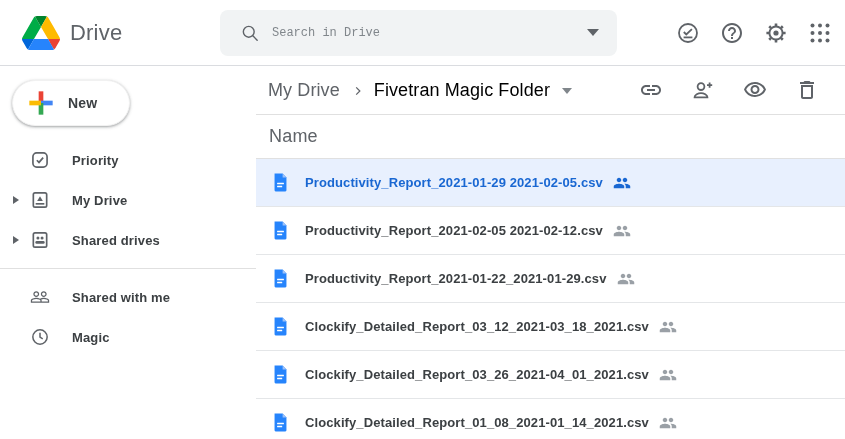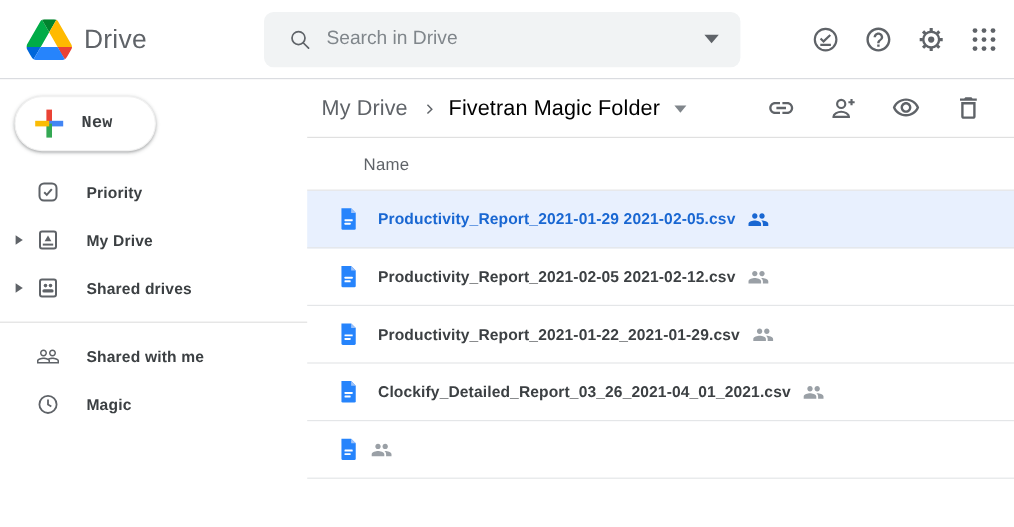--- a/index.html
+++ b/index.html
@@ -10,40 +10,40 @@
   
   .header { height:66px; display:flex; align-items:center;
     border-bottom:1px solid #dadce0; }
   .logo-area { width:220px; display:flex; align-items:center; padding-left:22px; cursor:pointer; }
   .app-name { font-size:22px; color:#5f6368; margin-left:10px; letter-spacing:0.2px; }
 
   .search-bar { width:397px; height:46px; background:#f1f3f4; border-radius:8px;
     display:flex; align-items:center; }
   .search-icon { color:#5f6368; margin:0 6px 0 14px; padding:6px; cursor:pointer; }
   .search-input { flex:1; border:none; outline:none; background:transparent;
-    font-size:16px; color:#3c4043; font-family:Liberation Sans, sans-serif; }
+    font-size:12px; color:#3c4043; font-family:Liberation Mono, monospace; }
   .search-input::placeholder { color:#80868b; }
   .caret-down { width:0; height:0; border-left:6px solid transparent;
     border-right:6px solid transparent; border-top:7px solid #5f6368;
     margin-right:18px; cursor:pointer; }
 
   .header-icons { margin-left:auto; display:flex; align-items:center; gap:20px;
     padding-right:13px; }
   .hicon { width:24px; height:24px; color:#5f6368; cursor:pointer; }
 
   
   .main { display:flex; height:373px; }
 
   
   .sidebar { width:256px; flex:none; padding-top:12px; }
   .new-btn { margin:2px 0 14px 12px; height:46px; width:118px; border-radius:24px;
     background:#fff; border:1px solid #f1f1f1; display:flex; align-items:center;
     padding-left:14px; gap:13px; cursor:pointer;
     box-shadow:0 1px 2px 0 rgba(60,64,67,.30), 0 1px 3px 1px rgba(60,64,67,.15); }
-  .new-btn-label { font-size:14px; font-weight:bold; color:#3c4043; letter-spacing:0.2px;font-family:Liberation Mono, monospace; }
+  .new-btn-label { font-size:14px; font-weight:bold; color:#3c4043; letter-spacing:0.2px; }
 
   .nav-item { height:40px; display:flex; align-items:center; padding-left:8px; cursor:pointer;text-align:center; }
   .expander { width:16px; display:flex; justify-content:center; align-items:center; }
   .tri-right { width:0; height:0; border-top:4px solid transparent;
     border-bottom:4px solid transparent; border-left:6px solid #5f6368; }
   .nav-icon { width:20px; height:20px; color:#5f6368; margin-left:6px; flex:none; }
   .nav-label { margin-left:22px; font-size:13px; font-weight:bold; color:#3c4043;
     letter-spacing:0.15px; }
   .side-divider { border-top:1px solid #e0e0e0; margin:8px 0; }
 
@@ -56,23 +56,23 @@
   .crumb-chevron { color:#5f6368; margin:2px 8px 0 10px; }
   .folder-caret { width:0; height:0; border-left:5px solid transparent;
     border-right:5px solid transparent; border-top:6px solid #80868b;
     margin-left:12px; margin-top:2px; cursor:pointer; }
   .action-icons { margin-left:auto; display:flex; align-items:center; gap:28px;
     padding-right:26px; }
   .aicon { width:24px; height:24px; color:#5f6368; cursor:pointer; }
 
   .list-header { height:44px; display:flex; align-items:center; padding-left:13px;
     border-bottom:1px solid #e0e0e0; }
-  .list-header-label { font-size:14px; color:#5f6368; cursor:pointer; letter-spacing:0.2px;margin-left:34px; }
-
-  .file-row { height:48px; display:flex; align-items:center; padding-left:26px;
+  .list-header-label { font-size:18px; color:#5f6368; cursor:pointer; letter-spacing:0.2px; }
+
+  .file-row { height:48px; display:flex; align-items:center; padding-left:16px;
     border-bottom:1px solid #e4e6e8; cursor:pointer; }
   .file-row.selected { background:#e8f0fe; }
   .doc-icon { flex:none; }
   .file-name { margin-left:16px; font-size:13px; font-weight:bold; color:#3c4043;
     letter-spacing:0.1px; white-space:nowrap; }
   .file-row.selected .file-name { color:#1967d2; }
   .shared-icon { width:18px; height:18px; color:#9aa0a6; margin-left:10px; flex:none; }
   .file-row.selected .shared-icon { color:#1967d2; }
 </style>
 </head>
@@ -308,20 +308,36 @@
       </svg>
     </span>
     <span class="file-name">Productivity_Report_2021-01-22_2021-01-29.csv</span>
     <span class="shared-icon">
       <svg viewBox="0 0 24 24" fill="currentColor">
         <path d="M16 11c1.66 0 2.99-1.34 2.99-3S17.66 5 16 5c-1.66 0-3 1.34-3 3s1.34 3 3 3zm-8 0c1.66 0 2.99-1.34 2.99-3S9.66 5 8 5C6.34 5 5 6.34 5 8s1.34 3 3 3zm0 2c-2.33 0-7 1.17-7 3.5V19h14v-2.5c0-2.33-4.67-3.5-7-3.5zm8 0c-.29 0-.62.02-.97.05 1.16.84 1.97 1.97 1.97 3.45V19h6v-2.5c0-2.33-4.67-3.5-7-3.5z"></path>
       </svg>
     </span>
   </div>
 
+  <div class="file-row">
+    <span class="doc-icon">
+      <svg width="17" height="21" viewBox="0 0 20 24">
+        <path d="M3 1.5h9.5L17 6v15.2a1.3 1.3 0 0 1-1.3 1.3H4.3A1.3 1.3 0 0 1 3 21.2z" fill="#2684fc"></path>
+        <path d="M12.5 1.5L17 6h-4.5z" fill="#9dc2f9"></path>
+        <rect x="6" y="12.2" width="8" height="1.9" rx="0.4" fill="#ffffff"></rect>
+        <rect x="6" y="15.7" width="6" height="1.9" rx="0.4" fill="#ffffff"></rect>
+      </svg>
+    </span>
+    <span class="file-name">Clockify_Detailed_Report_03_12_2021-03_18_2021.csv</span>
+    <span class="shared-icon">
+      <svg viewBox="0 0 24 24" fill="currentColor">
+        <path d="M16 11c1.66 0 2.99-1.34 2.99-3S17.66 5 16 5c-1.66 0-3 1.34-3 3s1.34 3 3 3zm-8 0c1.66 0 2.99-1.34 2.99-3S9.66 5 8 5C6.34 5 5 6.34 5 8s1.34 3 3 3zm0 2c-2.33 0-7 1.17-7 3.5V19h14v-2.5c0-2.33-4.67-3.5-7-3.5zm8 0c-.29 0-.62.02-.97.05 1.16.84 1.97 1.97 1.97 3.45V19h6v-2.5c0-2.33-4.67-3.5-7-3.5z"></path>
+      </svg>
+    </span>
+  </div>
 
   <div class="file-row">
     <span class="doc-icon">
       <svg width="17" height="21" viewBox="0 0 20 24">
         <path d="M3 1.5h9.5L17 6v15.2a1.3 1.3 0 0 1-1.3 1.3H4.3A1.3 1.3 0 0 1 3 21.2z" fill="#2684fc"></path>
         <path d="M12.5 1.5L17 6h-4.5z" fill="#9dc2f9"></path>
         <rect x="6" y="12.2" width="8" height="1.9" rx="0.4" fill="#ffffff"></rect>
         <rect x="6" y="15.7" width="6" height="1.9" rx="0.4" fill="#ffffff"></rect>
       </svg>
     </span>
@@ -335,20 +351,21 @@
 
   <div class="file-row">
     <span class="doc-icon">
       <svg width="17" height="21" viewBox="0 0 20 24">
         <path d="M3 1.5h9.5L17 6v15.2a1.3 1.3 0 0 1-1.3 1.3H4.3A1.3 1.3 0 0 1 3 21.2z" fill="#2684fc"></path>
         <path d="M12.5 1.5L17 6h-4.5z" fill="#9dc2f9"></path>
         <rect x="6" y="12.2" width="8" height="1.9" rx="0.4" fill="#ffffff"></rect>
         <rect x="6" y="15.7" width="6" height="1.9" rx="0.4" fill="#ffffff"></rect>
       </svg>
     </span>
+    <span class="file-name">Clockify_Detailed_Report_01_08_2021-01_14_2021.csv</span>
     <span class="shared-icon">
       <svg viewBox="0 0 24 24" fill="currentColor">
         <path d="M16 11c1.66 0 2.99-1.34 2.99-3S17.66 5 16 5c-1.66 0-3 1.34-3 3s1.34 3 3 3zm-8 0c1.66 0 2.99-1.34 2.99-3S9.66 5 8 5C6.34 5 5 6.34 5 8s1.34 3 3 3zm0 2c-2.33 0-7 1.17-7 3.5V19h14v-2.5c0-2.33-4.67-3.5-7-3.5zm8 0c-.29 0-.62.02-.97.05 1.16.84 1.97 1.97 1.97 3.45V19h6v-2.5c0-2.33-4.67-3.5-7-3.5z"></path>
       </svg>
     </span>
   </div>
 </div>
   </div>
 </div>
 

